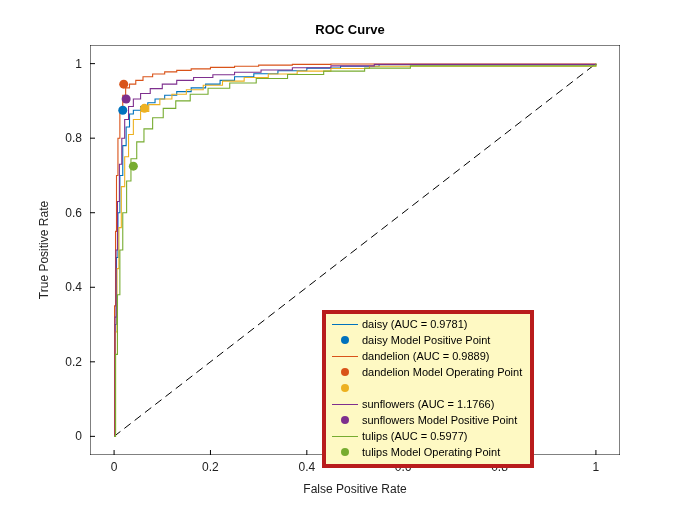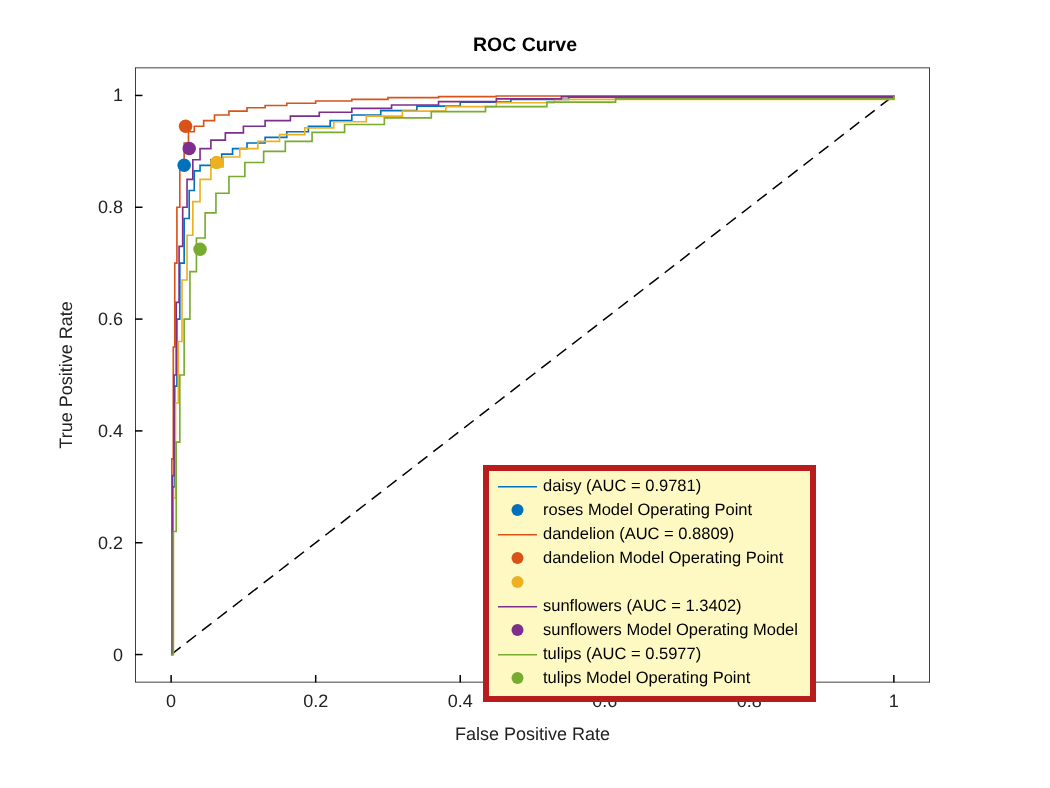--- a/index.html
+++ b/index.html
@@ -129,50 +129,50 @@
       <div class="legend-row">
         <span class="legend-swatch">
           <span class="legend-line" style="border-color: rgb(0, 114, 189);"></span>
         </span>
         <span>daisy (AUC = 0.9781)</span>
       </div>
       <div class="legend-row">
         <span class="legend-swatch">
           <span class="legend-dot" style="background: rgb(0, 114, 189);"></span>
         </span>
-        <span>roses Model Operating Point</span>
+        <span>daisy Model Positive Point</span>
       </div>
       <div class="legend-row">
         <span class="legend-swatch">
           <span class="legend-line" style="border-color: rgb(217, 83, 25);"></span>
         </span>
-        <span>dandelion (AUC = 0.8809)</span>
+        <span>dandelion (AUC = 0.9889)</span>
       </div>
       <div class="legend-row">
         <span class="legend-swatch">
           <span class="legend-dot" style="background: rgb(217, 83, 25);"></span>
         </span>
         <span>dandelion Model Operating Point</span>
       </div>
       <div class="legend-row">
         <span class="legend-swatch">
           <span class="legend-dot" style="background: rgb(237, 177, 32);"></span>
         </span>
       </div>
       <div class="legend-row">
         <span class="legend-swatch">
           <span class="legend-line" style="border-color: rgb(126, 47, 142);"></span>
         </span>
-        <span>sunflowers (AUC = 1.3402)</span>
+        <span>sunflowers (AUC = 1.1766)</span>
       </div>
       <div class="legend-row">
         <span class="legend-swatch">
           <span class="legend-dot" style="background: rgb(126, 47, 142);"></span>
         </span>
-        <span>sunflowers Model Operating Model</span>
+        <span>sunflowers Model Positive Point</span>
       </div>
       <div class="legend-row">
         <span class="legend-swatch">
           <span class="legend-line" style="border-color: rgb(119, 172, 48);"></span>
         </span>
         <span>tulips (AUC = 0.5977)</span>
       </div>
       <div class="legend-row">
         <span class="legend-swatch">
           <span class="legend-dot" style="background: rgb(119, 172, 48);"></span>

